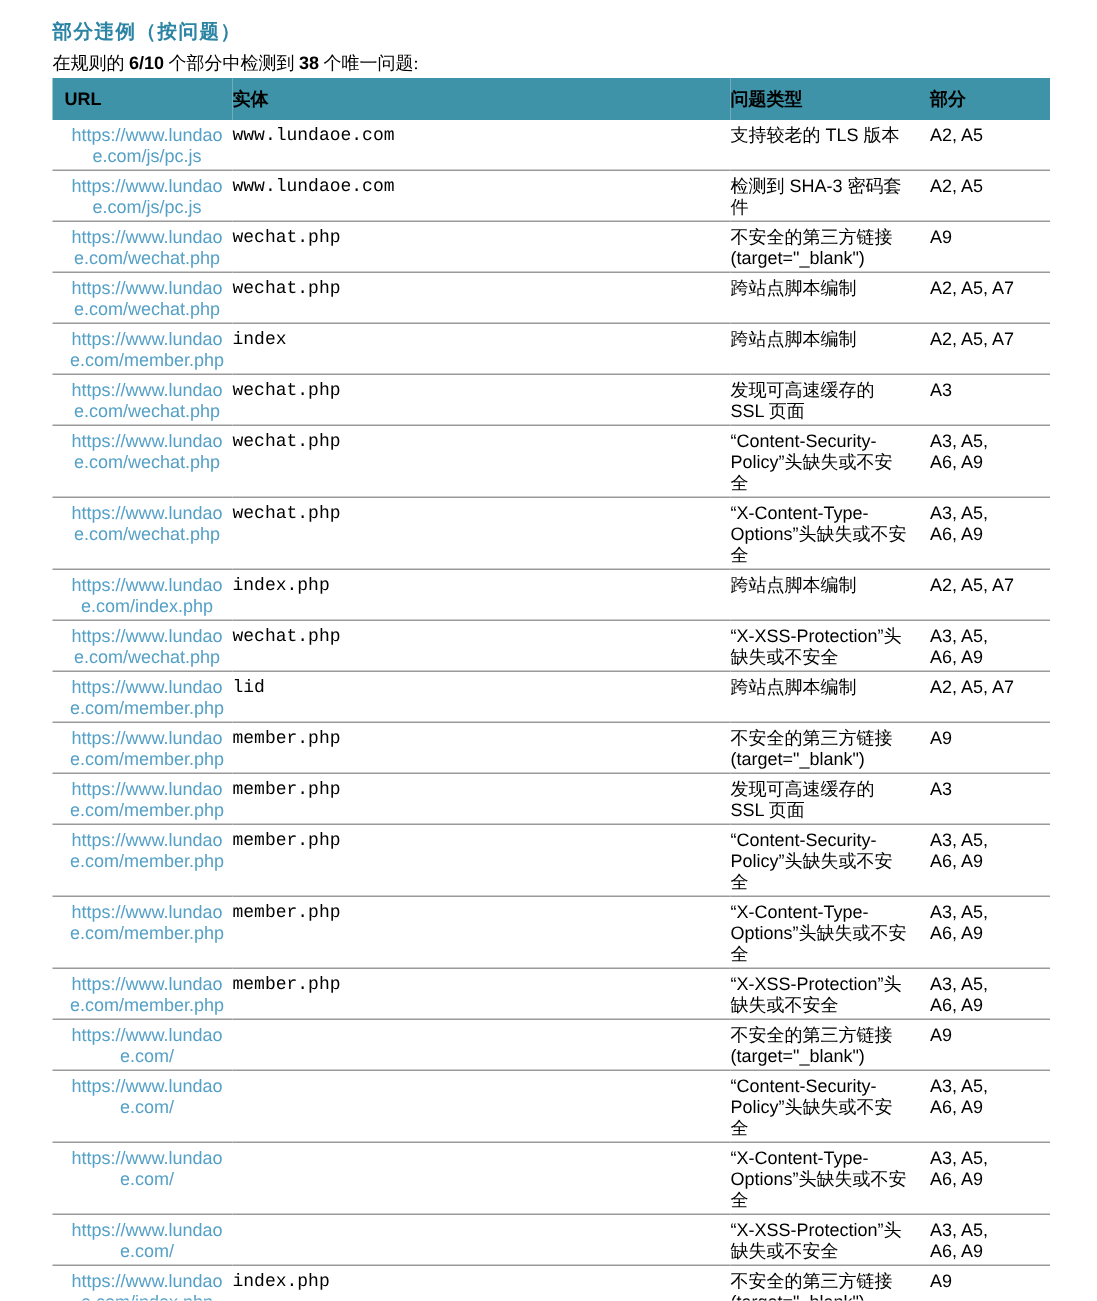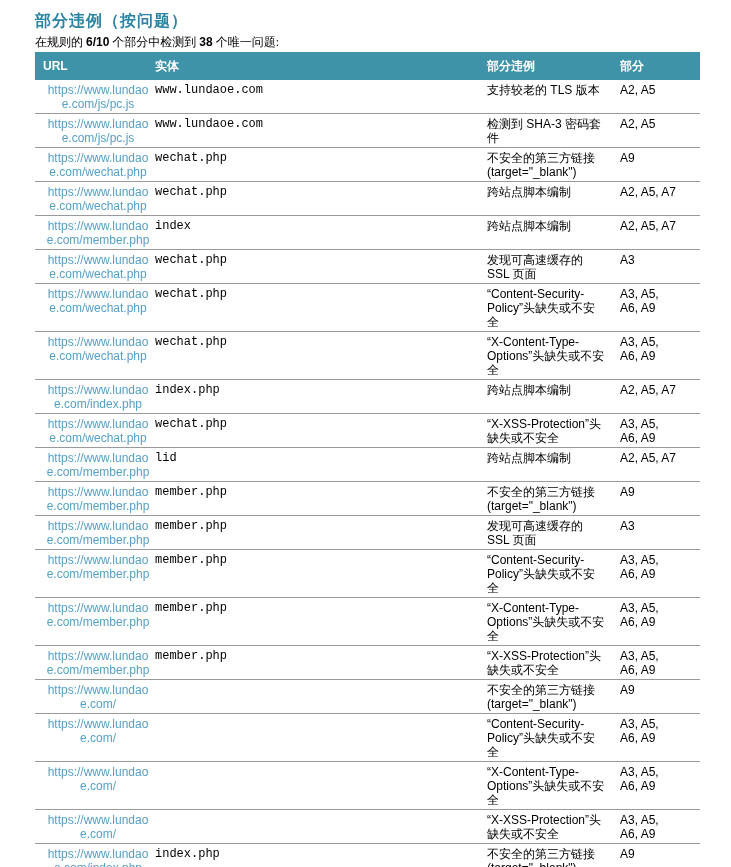--- a/index.html
+++ b/index.html
@@ -12,21 +12,21 @@
   html,body{background:#ffffff;}
   body{
     width:731px;height:867px;overflow:hidden;
     font-family:"Liberation Serif", serif;
     color:#000;
   }
   .page{padding:8px 0 0 35px;width:731px;}
   .report-title{
     color:var(--title-teal);
     font-family:"Liberation Serif", serif;
-    font-size:16px;font-weight:bold;
+    font-size:13px;font-weight:bold;
     letter-spacing:1px;
     line-height:25px;
   }
   .summary-line{
     margin-top:2px;
     font-size:12px;
     line-height:14px;
     font-family:"Liberation Serif", serif;
   }
   .summary-line .num{
@@ -38,21 +38,21 @@
     border-collapse:collapse;
     table-layout:fixed;
     width:665px;
   }
   table.violations col.c-url{width:120px;}
   table.violations col.c-entity{width:332px;}
   table.violations col.c-issue{width:133px;}
   table.violations col.c-section{width:80px;}
   thead th{
     background:var(--teal);
-    color:#ffffff;
+    color:#000000;
     font-family:"Liberation Sans", sans-serif;
     font-size:12px;
     font-weight:bold;
     text-align:left;
     height:28px;
     vertical-align:middle;
     padding:0;
   }
   thead th.h-url{padding-left:8px;}
   tbody td{
@@ -104,21 +104,21 @@
     <colgroup>
       <col class="c-url">
         <col class="c-entity">
         <col class="c-issue">
         <col class="c-section">
     </colgroup>
     <thead>
       <tr>
         <th class="h-url">URL</th>
         <th class="h-entity">实体</th>
-        <th class="h-issue">部分违例</th>
+        <th class="h-issue">问题类型</th>
         <th class="h-section">部分</th>
       </tr>
     </thead>
     <tbody id="rows-body">
         <tr>
           <td class="url"><a>https://www.lundaoe.com/js/pc.js</a></td>
           <td class="entity">www.lundaoe.com</td>
           <td class="issue">支持较老的 TLS 版本</td>
           <td class="section">A2, A5</td>
         </tr>

